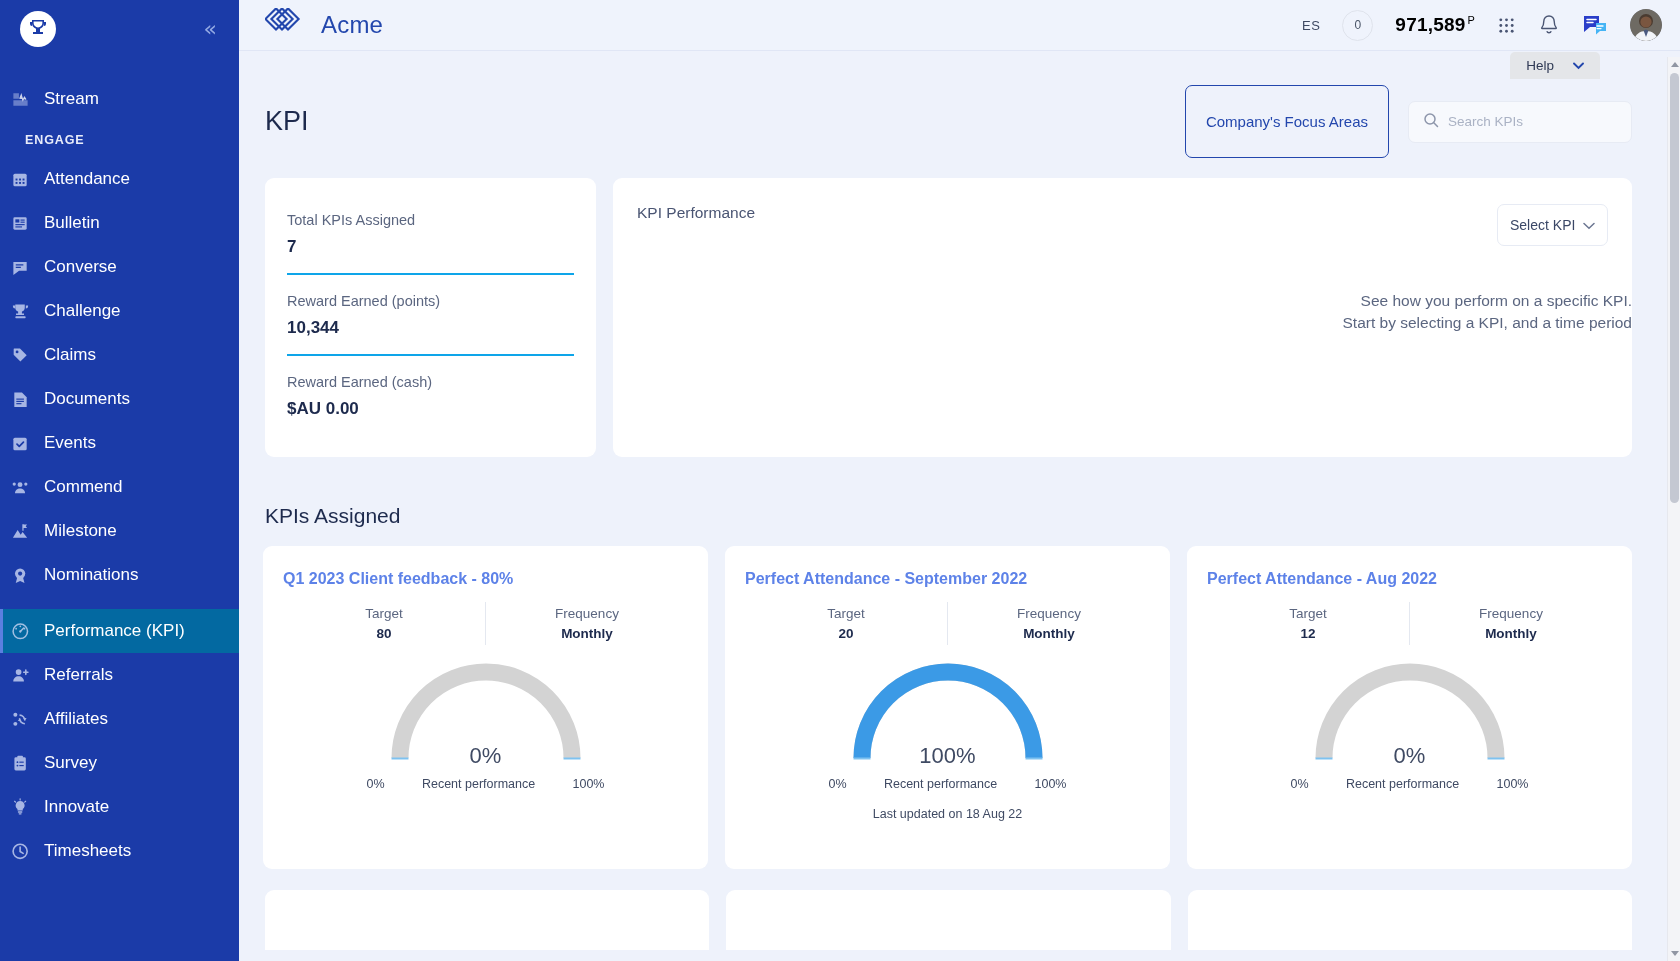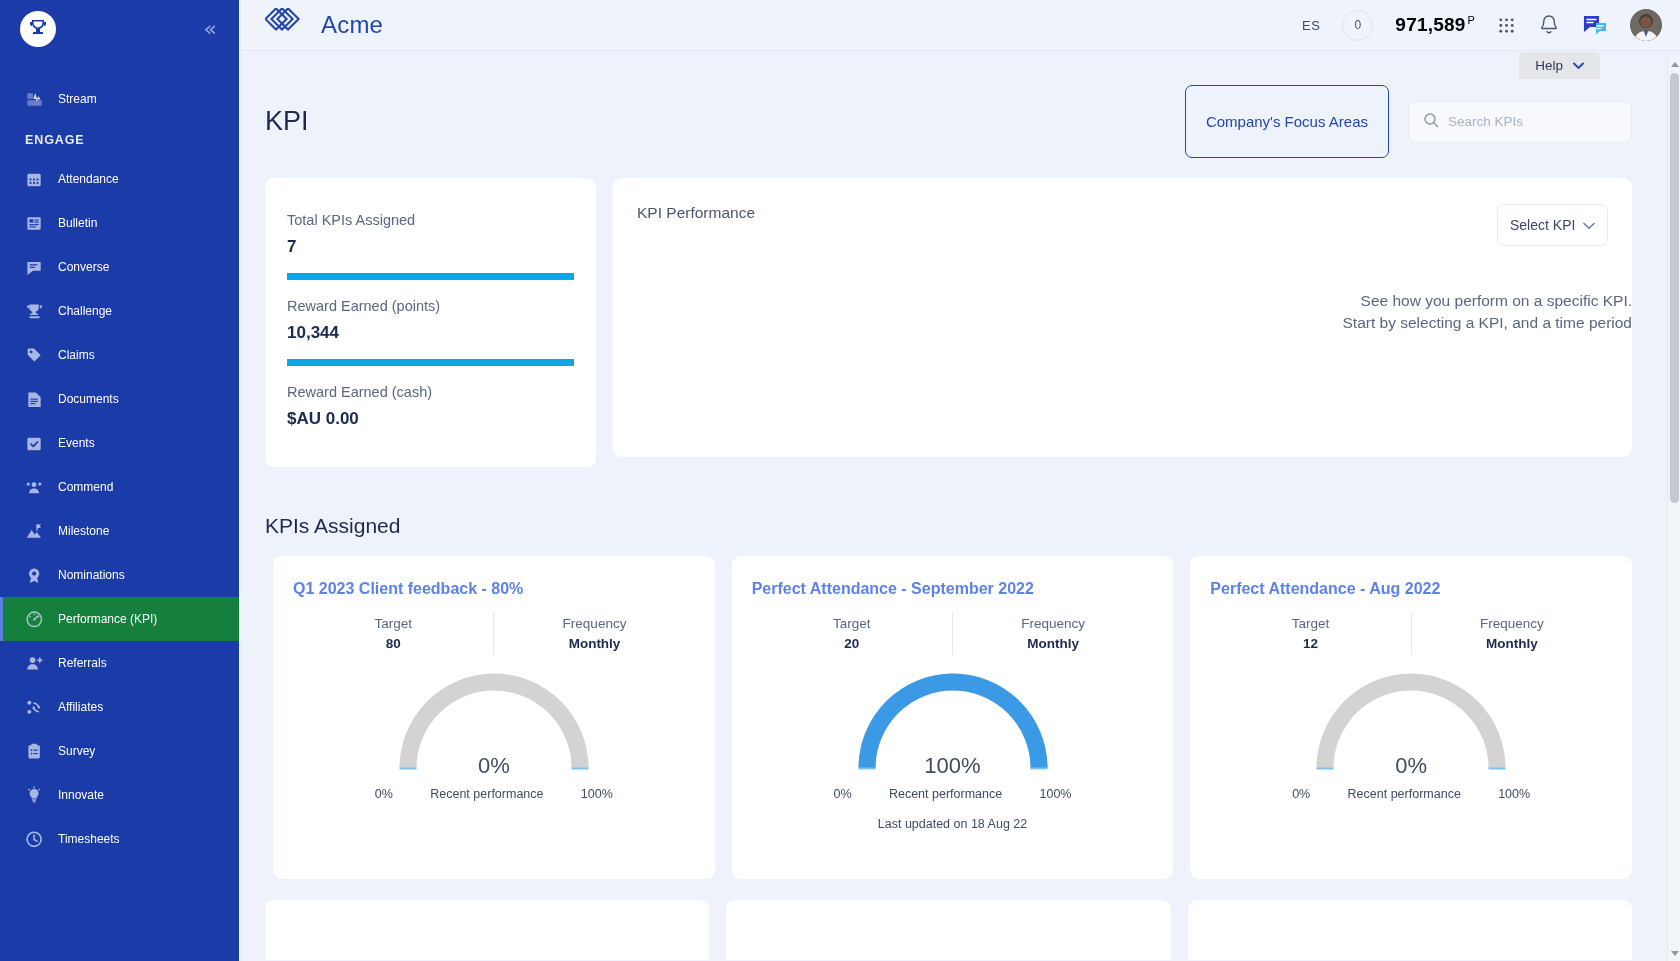--- a/index.html
+++ b/index.html
@@ -30,24 +30,24 @@
     color: #93a9e3; font-size: 22px; line-height: 1; cursor: pointer;
     font-family: "DejaVu Sans", sans-serif;
   }
   .nav { margin-top: 20px; }
   .nav-section {
     font-size: 12.5px; font-weight: bold; letter-spacing: .9px;
     color: #e8ecfa; padding: 12px 0 10px 25px; text-transform: uppercase;
   }
   .nav-item {
     display: flex; align-items: center; gap: 14px;
-    height: 44px; padding-left: 25px; cursor: pointer;
-    color: #ffffff; font-size: 12px;
-  }
-  .nav-item.active { background: #15803d; box-shadow: inset 3px 0 0 #5b7fe0; }
+    height: 44px; padding-left: 11px; cursor: pointer;
+    color: #ffffff; font-size: 17px;
+  }
+  .nav-item.active { background: #0369a1; box-shadow: inset 3px 0 0 #5b7fe0; margin-top: 12px; }
   .nav-icon {
     width: 19px; height: 19px; flex: 0 0 19px;
     display: flex; align-items: center; justify-content: center;
     opacity: .78;
   }
   .nav-icon svg { width: 19px; height: 19px; display: block; }
 
   
   .main {
     flex: 1 1 auto; height: 961px; position: relative;
@@ -71,21 +71,21 @@
   .points sup { font-size: 11px; font-weight: normal; margin-left: 2px; }
   .icon-btn { cursor: pointer; display: flex; align-items: center; }
   .avatar {
     width: 32px; height: 32px; border-radius: 50%; overflow: hidden;
     background: #8a8f99; display: block; position: relative;
   }
   .help-btn {
     position: absolute; right: 80px; top: 52px; z-index: 5;
     background: #e4e6e9; color: #2f3a55; font-size: 13.5px;
     padding: 6px 16px; border-radius: 5px 5px 0 0; cursor: pointer;
-    display: flex; align-items: center; gap: 10px;
+    display: flex; align-items: center; gap: 19px;
   }
 
   .scroll-area { height: 904px; position: relative; }
 
   .page-head {
     display: flex; align-items: center; padding: 34px 48px 0 26px;
   }
   .page-title { font-size: 27px; color: #1d2a4d; font-weight: 400; }
   .page-head-spacer { flex: 1 1 auto; }
   .focus-btn {
@@ -102,21 +102,21 @@
     border: 0; outline: 0; background: transparent; font-size: 13.5px;
     color: #2f3a55; width: 100%; font-family: inherit;
   }
   .search-box input::placeholder { color: #aab2c4; }
 
   .row1 { display: flex; gap: 17px; padding: 20px 48px 0 26px; }
   .card { background: #fff; border-radius: 9px; }
 
   .stats-card { width: 331px; flex: 0 0 331px; padding: 34px 22px 22px 22px; }
   .stat { padding-bottom: 16px; }
-  .stat + .stat { border-top: 7px solid #0ea5e9; padding-top: 18px; }
+  .stat + .stat { border-top: 2px solid #0ea5e9; padding-top: 18px; }
   .stat-label { font-size: 14.5px; color: #5b6680; margin-bottom: 9px; }
   .stat-value { font-size: 17px; color: #1d2a4d; font-weight: bold; }
 
   .perf-card { flex: 1 1 auto; height: 279px; position: relative; padding: 26px 24px; }
   .perf-head { display: flex; align-items: flex-start; }
   .perf-title { font-size: 15.5px; color: #4a5573; }
   .perf-head-spacer { flex: 1 1 auto; }
   .select-kpi {
     width: 111px; height: 42px; border: 1px solid #e7ebf4; border-radius: 7px;
     display: flex; align-items: center; justify-content: space-between;
@@ -126,21 +126,21 @@
   .perf-empty {
     position: absolute; left: 0; right: 0; top: 112px;
     text-align: right; font-size: 15.5px; color: #5b6680; line-height: 1.42;
   }
 
   .section-title {
     font-size: 21px; color: #1d2a4d; padding: 47px 0 0 26px; font-weight: 400;
   }
 
   .kpi-grid {
-    display: flex; gap: 17px; padding: 18px 48px 0 34px;
+    display: flex; gap: 17px; padding: 18px 48px 0 24px;
   }
   .kpi-card {
     flex: 1 1 0; background: #fff; border-radius: 9px;
     padding: 24px 20px 20px 20px; min-height: 323px;
   }
   .kpi-name {
     font-size: 16px; color: #5d82e8; font-weight: bold; margin-bottom: 14px;
   }
   .kpi-meta { display: flex; align-items: stretch; margin-bottom: 8px; }
   .kpi-meta-col { flex: 1 1 0; text-align: center; padding: 4px 0; }

